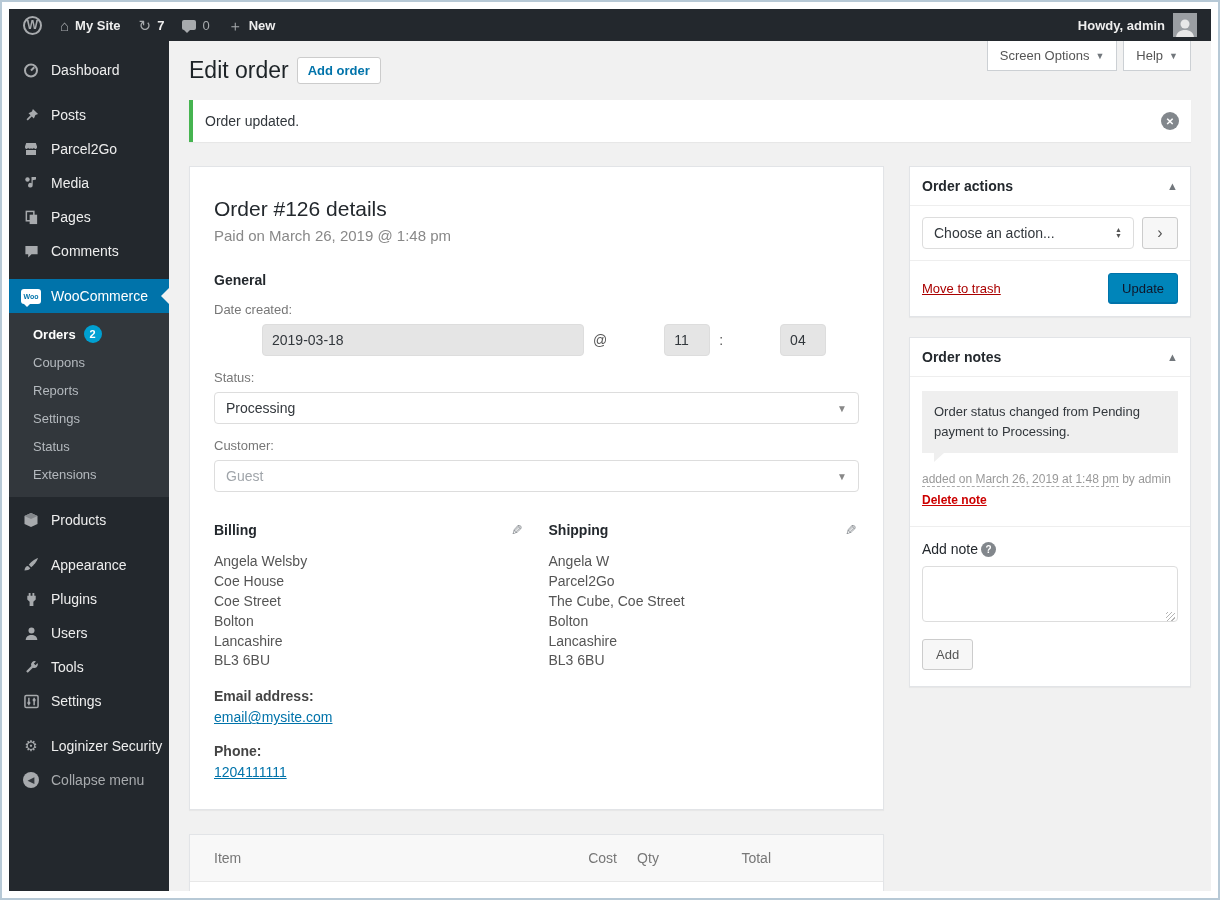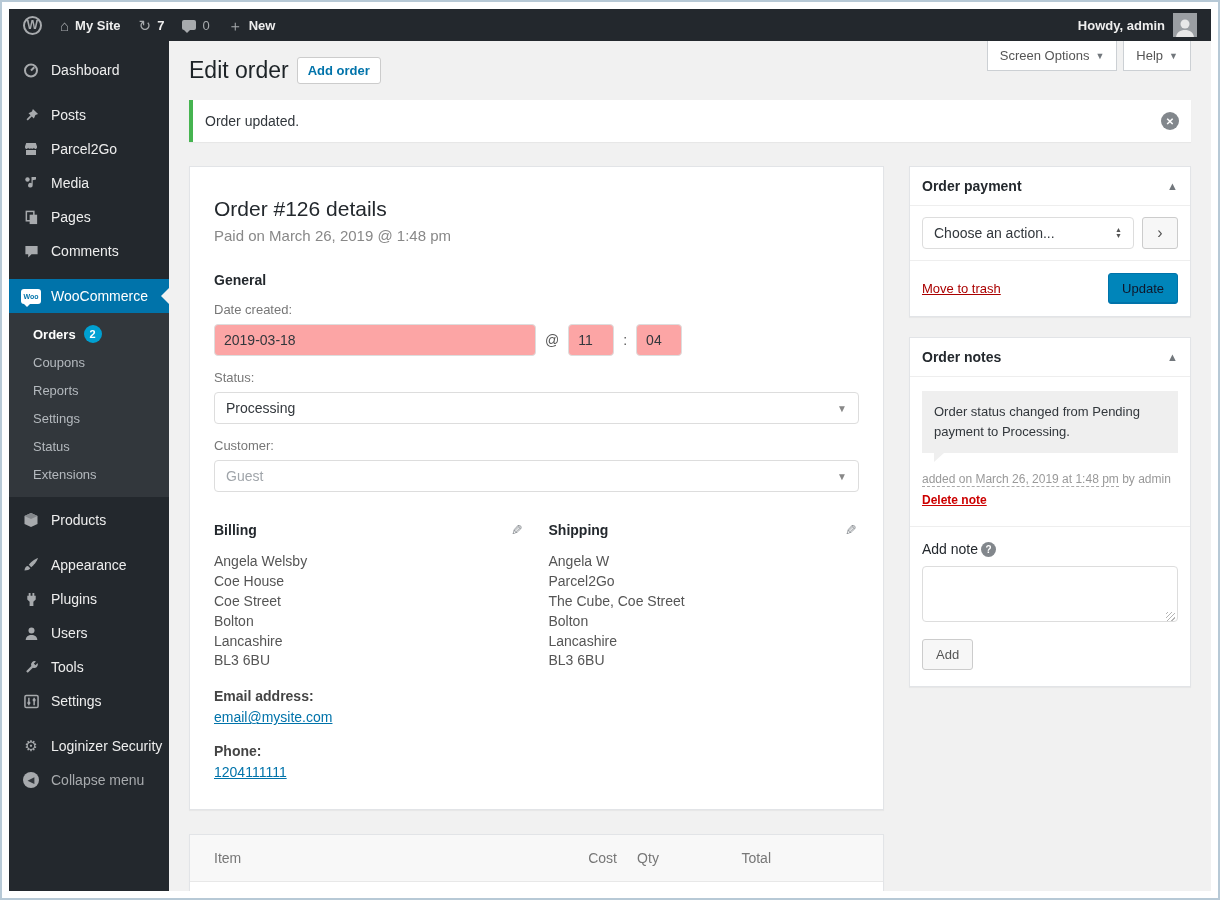--- a/index.html
+++ b/index.html
@@ -57,21 +57,21 @@
   .side-col { flex:1; }
   .panel { background:#fff; border:1px solid #e2e4e7; box-shadow:0 1px 1px rgba(0,0,0,.04); }
 
   
   .order-panel { padding:30px 24px 28px; }
   .order-title { font-size:21px; font-weight:400; color:#23282d; margin-bottom:6px; }
   .paid-line { font-size:15px; color:#888; }
   .sec-heading { font-size:14px; font-weight:bold; color:#23282d; margin:28px 0 4px; }
   .field-label { font-size:13px; color:#777; margin:14px 0 7px; }
   .date-row { display:flex; align-items:center; gap:9px; }
-  .tinput { height:32px; border:1px solid #ddd; border-radius:4px; padding:0 9px; font-size:14px; color:#32373c; font-family:"Liberation Sans",sans-serif; background:#fca5a5; }
+  .tinput { height:32px; border:1px solid #ddd; border-radius:4px; padding:0 9px; font-size:14px; color:#32373c; font-family:"Liberation Sans",sans-serif; background:#e5e5e5;margin-left:48px; }
   .date-input { width:322px; }
   .time-input { width:46px; }
   .sep { color:#555; font-size:14px; }
   .fake-select { height:32px; border:1px solid #ddd; border-radius:4px; background:#fff; display:flex; align-items:center; justify-content:space-between; padding:0 11px; font-size:14px; color:#32373c; cursor:pointer; }
   .fake-select .caret { color:#888; font-size:10px; }
   .fake-select.ghost { color:#a0a5aa; }
 
   .addr-cols { display:flex; margin-top:30px; }
   .addr-col { flex:1; padding-right:26px; }
   .addr-head { display:flex; justify-content:space-between; align-items:flex-end; margin-bottom:14px; }
@@ -406,21 +406,21 @@
               <div class="items-row">
 
                 <div class="col-spacer"></div>
               </div>
             </div>
           </div>
 
           <div class="side-col">
             <div class="panel postbox">
               <div class="postbox-head">
-                <b>Order payment</b>
+                <b>Order actions</b>
                 <span class="toggle-arrow">▲</span>
               </div>
               <div class="actions-body">
                 <div class="fake-select action-select">
                   <span>Choose an action...</span>
                   <span class="stepper">
                       <span>▲</span>
                       <span>▼</span>
                     </span>
                 </div>

